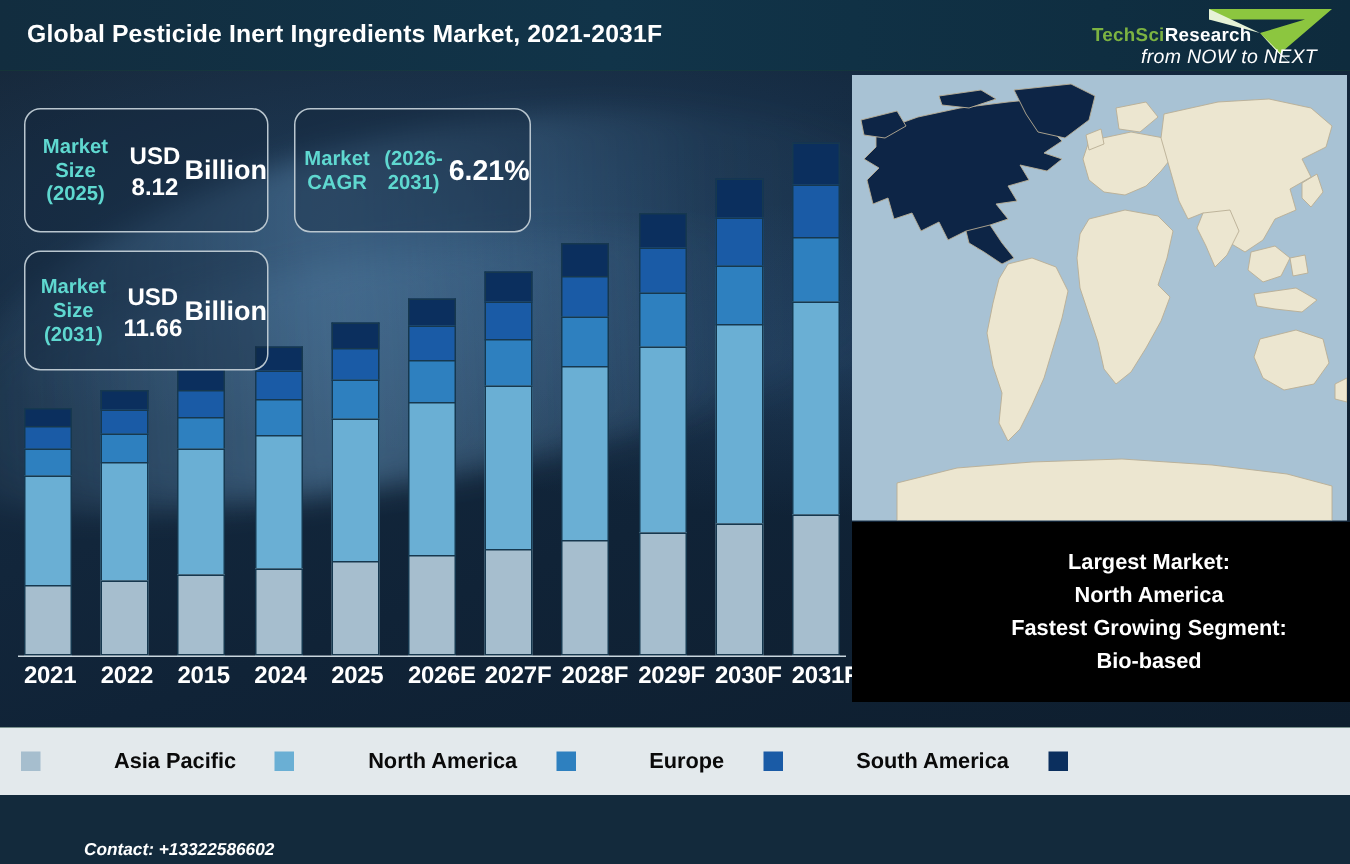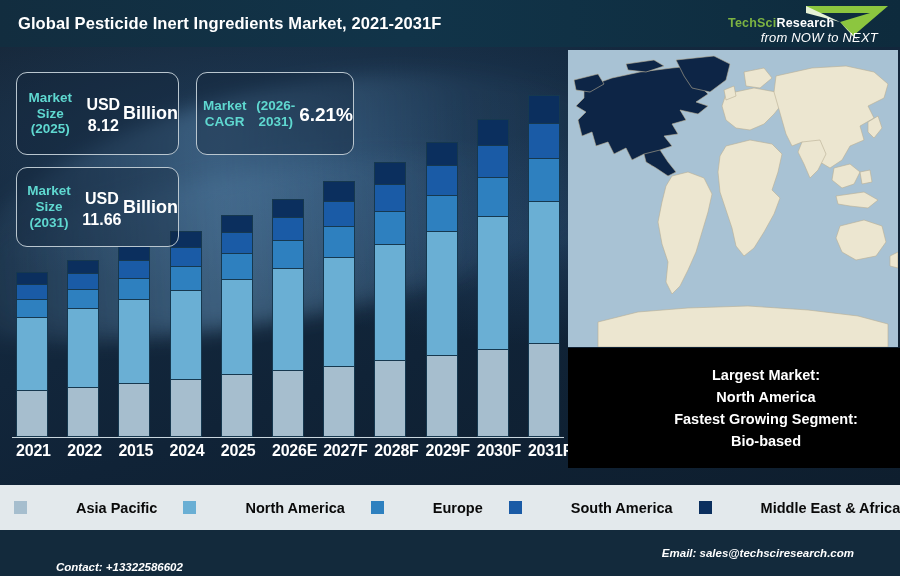--- a/index.html
+++ b/index.html
@@ -335,22 +335,20 @@
       <div class="legend-item">
         <div class="legend-swatch" style="background: rgb(46, 128, 191);"></div>
         <div class="legend-label">Europe</div>
       </div>
       <div class="legend-item">
         <div class="legend-swatch" style="background: rgb(26, 91, 166);"></div>
         <div class="legend-label">South America</div>
       </div>
       <div class="legend-item">
         <div class="legend-swatch" style="background: rgb(11, 47, 94);"></div>
-        <div class="legend-label">Middle East &amp; Africa</div>
       </div>
     </div>
 
   <div class="footer">
     <div class="footer-text footer-left">Contact: +13322586602</div>
-    <div class="footer-text footer-right">Email: sales@techsciresearch.com</div>
   </div>
 
 </div>
 
 </body></html>

